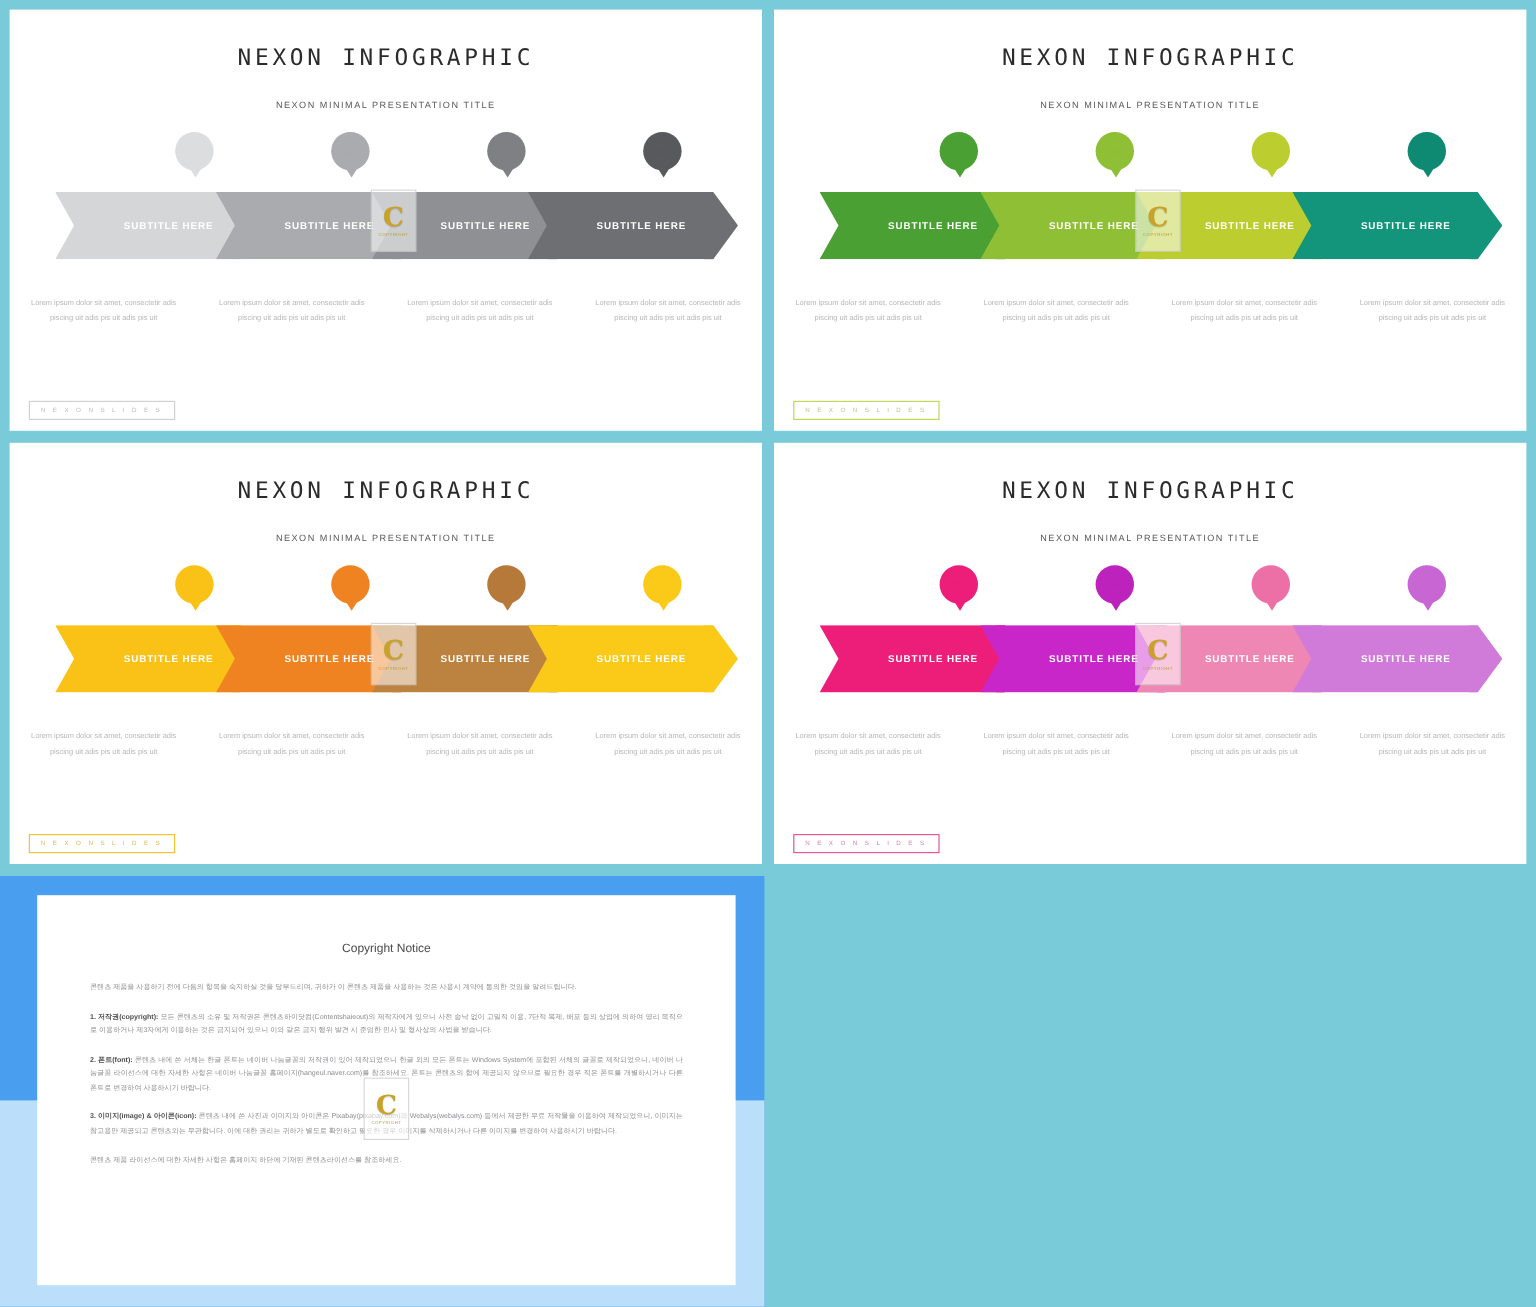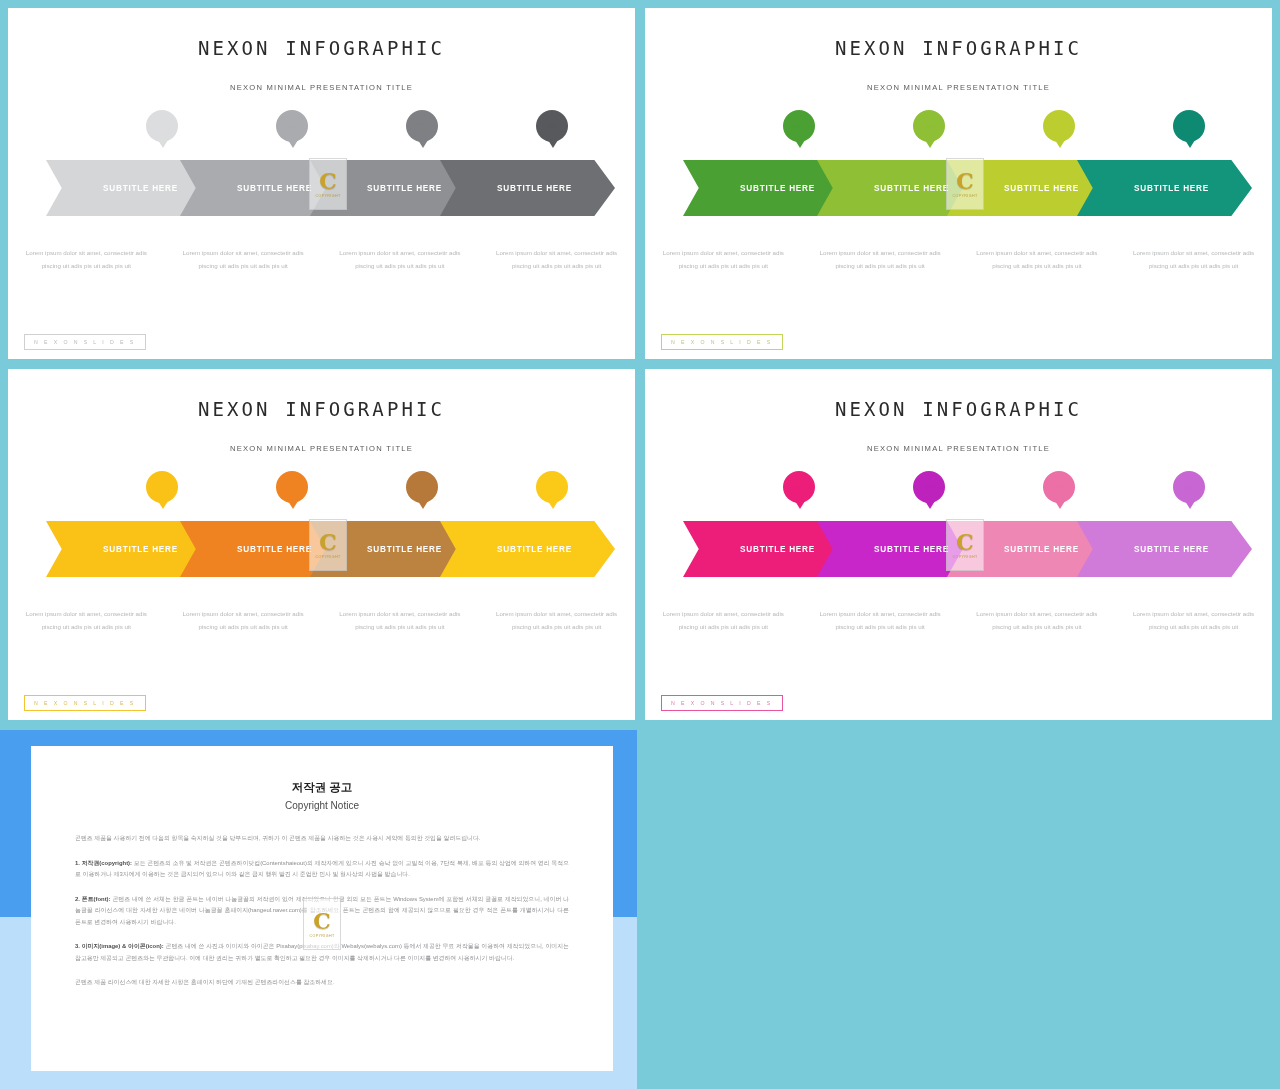--- a/index.html
+++ b/index.html
@@ -388,21 +388,20 @@
       <div class="caption">Lorem ipsum dolor sit amet, consectetir adis piscing uit adis pis uit adis pis uit</div>
       <div class="caption">Lorem ipsum dolor sit amet, consectetir adis piscing uit adis pis uit adis pis uit</div>
     </div>
 
     <div class="footer-badge" style="border-color:#e8549d; color:#e07bb0;">N E X O N   S L I D E S</div>
   </div>
 
   <div class="copy-outer">
     <div class="copy-fade"></div>
     <div class="copy-inner">
-      <div class="copy-title-kr">저작권 공고</div>
       <div class="copy-title-en">Copyright Notice</div>
       <div class="copy-body">
         <p class="copy-p">
           <b></b><span>콘텐츠 제품을 사용하기 전에 다음의 항목을 숙지하실 것을 당부드리며, 귀하가 이 콘텐츠 제품을 사용하는 것은 사용시 계약에 동의한 것임을 알려드립니다.</span>
         </p>
         <p class="copy-p">
           <b>1. 저작권(copyright):</b><span> 모든 콘텐츠의 소유 및 저작권은 콘텐츠하이닷컴(Contentshaieout)의 제작자에게 있으니 사전 승낙 없이 고밀적 이용, 7단적 복제, 배포 등의 상업에 의하여 영리 목적으로 이용하거나 제3자에게 이용하는 것은 금지되어 있으니 이와 같은 금지 행위 발견 시 준엄한 민사 및 형사상의 사법을 받습니다.</span>
         </p>
         <p class="copy-p">
           <b>2. 폰트(font):</b><span> 콘텐츠 내에 쓴 서체는 한글 폰트는 네이버 나눔글꼴의 저작권이 있어 제작되었으니 한글 외의 모든 폰트는 Windows System에 포함된 서체의 글꼴로 제작되었으니, 네이버 나눔글꼴 라이선스에 대한 자세한 사항은 네이버 나눔글꼴 홈페이지(hangeul.naver.com)를 참조하세요. 폰트는 콘텐츠의 함에 제공되지 않으므로 필요한 경우 적은 폰트를 개별하시거나 다른 폰트로 변경하여 사용하시기 바랍니다.</span>

